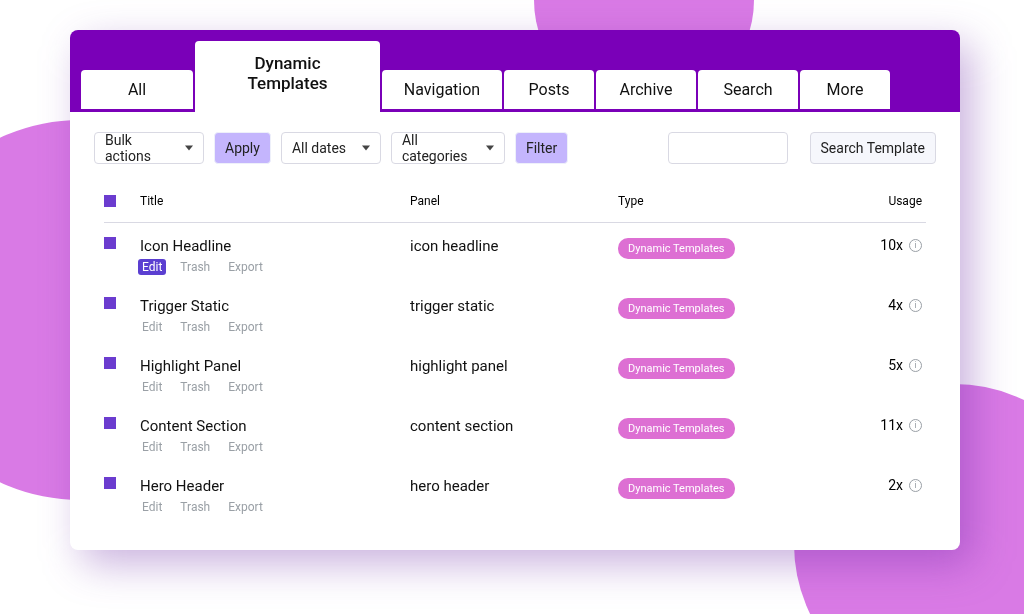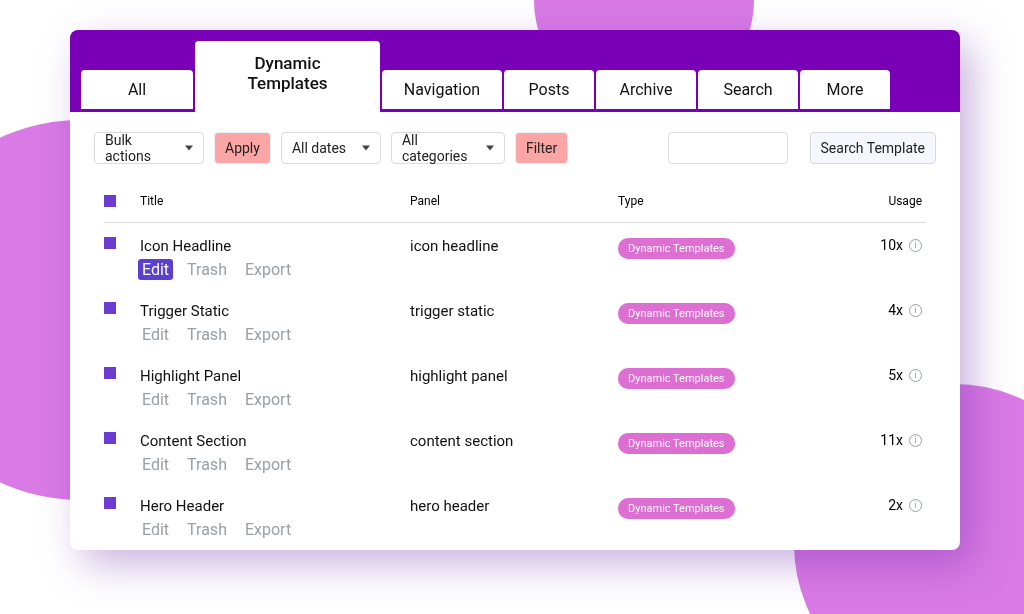--- a/index.html
+++ b/index.html
@@ -105,21 +105,21 @@
   .sel::after {
     content: "";
     position: absolute;
     right: 10px; top: 50%;
     width: 0; height: 0;
     border-left: 4px solid transparent;
     border-right: 4px solid transparent;
     border-top: 5px solid #444;
     transform: translateY(-50%);
   }
-  .btn.plain { background: #fca5a5; border-color: #eef0fa; }
+  .btn.plain { background: #c4b5fd; border-color: #eef0fa; }
   .input { width: 120px; cursor: text; }
   .spacer { flex: 1; }
   .search-btn { background: #f6f7fc; margin-left: 12px; }
   .content {
     flex: 1;
     padding: 20px 34px 10px 34px;
     overflow: hidden;
   }
   .thead {
     display: flex;
@@ -143,21 +143,21 @@
     display: flex;
     align-items: flex-start;
     padding: 14px 0 8px 0;
   }
   .trow .col-title .title-text {
     font-size: 15px;
     color: #111;
   }
   .row-actions {
     margin-top: 4px;
-    font-size: 16px;
+    font-size: 12px;
     color: #9aa0a6;
     display: flex;
     gap: 10px;
     margin-left: -2px;
   }
   .row-actions .act {
     cursor: pointer;
     padding: 1px 4px;
     border-radius: 3px;
   }

